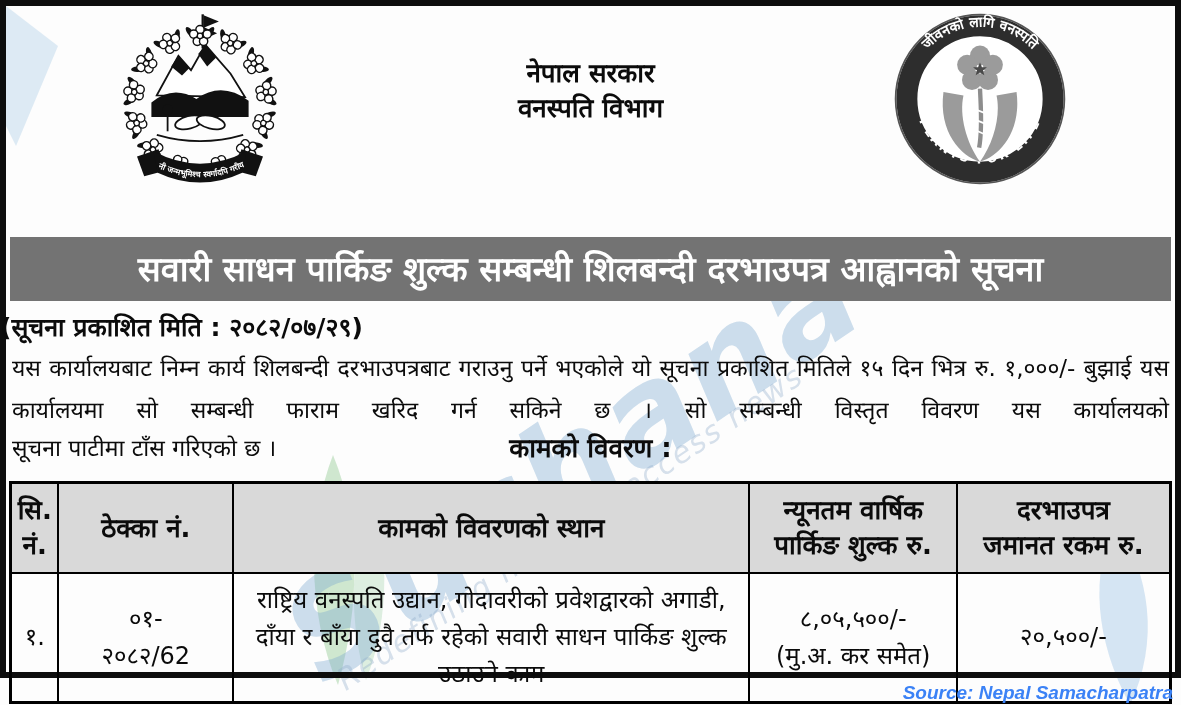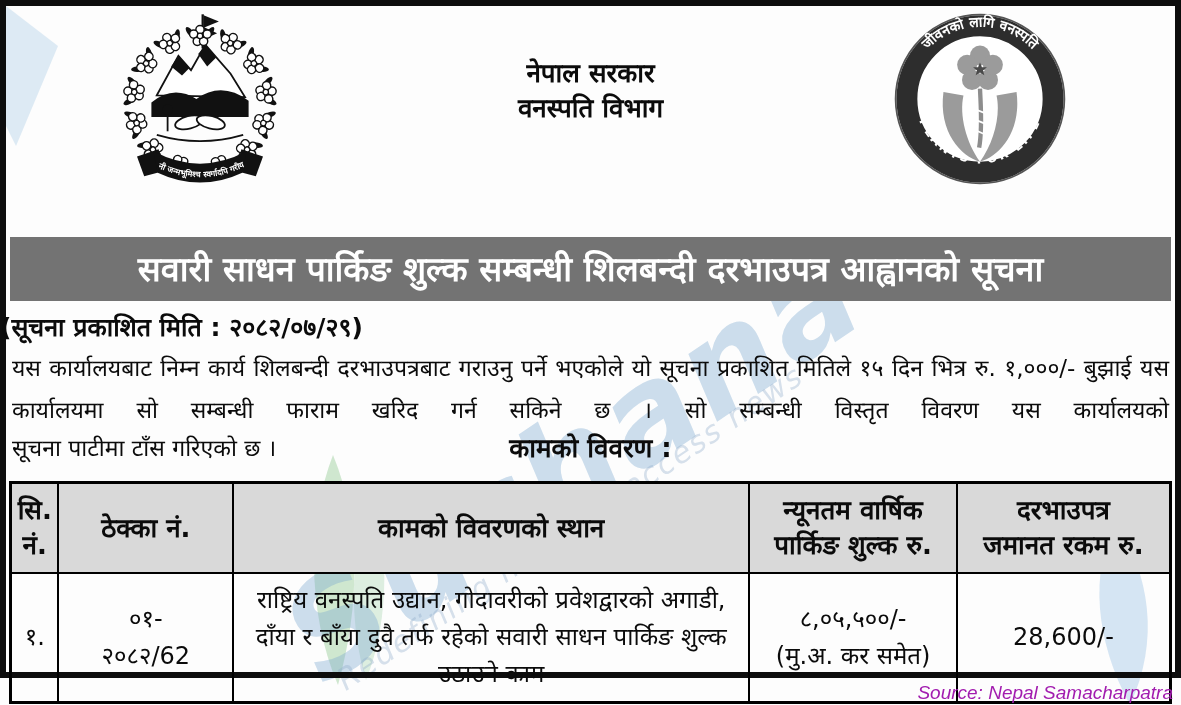--- a/index.html
+++ b/index.html
@@ -68,22 +68,23 @@
   .notice-table td {
     border: 2px solid #000; font-size: 24px; line-height: 37px; text-align: center;
     vertical-align: middle; padding: 8px 10px; height: 118px; background: transparent;
   }
   .pre { white-space: pre-line; }
   .col-sn { width: 48px; } .col-contract { width: 175px; } .col-loc { width: 518px; }
   .col-fee { width: 208px; } .col-deposit { width: 214px; }
 
   .source-credit {
     position: absolute; right: 8px; bottom: 1px; font-style: italic;
-    font-size: 19px; color: #a21caf; z-index: 2;
+    font-size: 19px; color: #3b82f6; z-index: 2;
     font-family: "Liberation Sans", sans-serif;
+    font-weight: bold;
   }
 </style>
 </head>
 <body>
 
 <svg class="wm-shape" style="left:278px; top:455px;" width="150" height="230" viewBox="0 0 150 230">
   <path d="M55,0 C80,60 85,140 60,230 C30,160 28,70 55,0 Z" fill="rgba(150,205,150,0.45)"></path>
   <path d="M95,40 C112,100 110,170 88,225 C70,165 72,95 95,40 Z" fill="rgba(160,210,170,0.35)"></path>
 </svg>
 <svg class="wm-shape" style="left:1075px; top:520px;" width="106" height="185" viewBox="0 0 106 185">
@@ -224,18 +225,18 @@
     </tr>
   </thead>
   <tbody>
     <tr>
       <td>१.</td>
       <td class="pre">०१-
 २०८२/62</td>
       <td>राष्ट्रिय वनस्पति उद्यान, गोदावरीको प्रवेशद्वारको अगाडी, दाँया र बाँया दुवै तर्फ रहेको सवारी साधन पार्किङ शुल्क उठाउने काम</td>
       <td class="pre">८,०५,५००/-
 (मु.अ. कर समेत)</td>
-      <td>28,600/-</td>
+      <td>२०,५००/-</td>
     </tr>
   </tbody>
 </table>
 
 <div class="source-credit">Source: Nepal Samacharpatra</div>
 
 </body></html>

